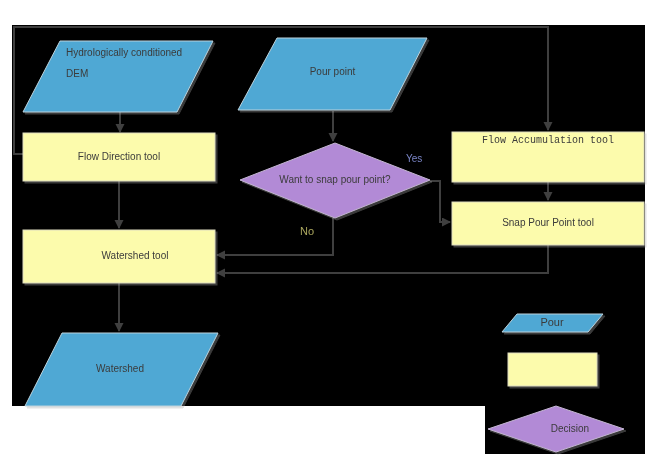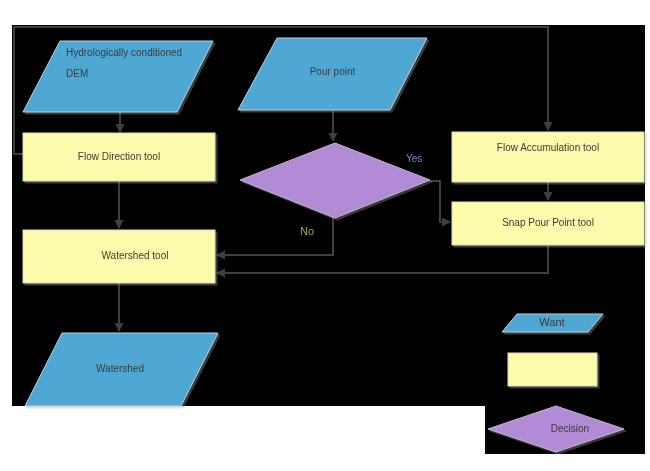--- a/index.html
+++ b/index.html
@@ -69,21 +69,21 @@
   }
   .lbl-left{
     justify-content:flex-start;
     text-align:left;
     display:block;
     line-height:21px;
   }
   .lbl-dem{ left:66px; top:42px; width:122px; height:70px; }
   .lbl-pour{ left:257px; top:38px; width:151px; height:68px; }
   .lbl-flowdir{ left:23px; top:133px; width:192px; height:48px; }
-  .lbl-flowacc{ left:452px; top:123px; width:192px; height:50px; }
+  .lbl-flowacc{ left:452px; top:116px; width:192px; height:50px;font-family:Liberation Mono, monospace; }
   .lbl-decision{ left:260px; top:143px; width:150px; height:74px; }
   .lbl-decision span{ display:inline-block; width:112px; }
   .lbl-snap{ left:452px; top:202px; width:192px; height:43px; }
   .lbl-wstool{ left:23px; top:230px; width:224px; height:53px; }
   .lbl-watershed{ left:42px; top:333px; width:156px; height:73px; }
   .lbl-yes{ left:406px; top:152px; width:30px; height:14px; font-size:10px; color:var(--yes-label-color); justify-content:flex-start; }
   .lbl-no{ left:300px; top:224px; width:30px; height:16px; font-size:11px; color:var(--no-label-color); justify-content:flex-start; }
   .lbl-legend-data{ left:509px; top:313px; width:86px; height:19px; font-size:11px; }
   .lbl-legend-process{ left:508px; top:353px; width:89px; height:33px; font-size:13px; }
   .lbl-legend-decision{ left:502px; top:406px; width:136px; height:46px; font-size:10px; }
@@ -124,23 +124,26 @@
 
     <polygon class="shape shape-data" points="517,314 603,314 588,332 502,332"></polygon>
     <rect class="shape shape-process" x="508" y="353" width="89" height="33"></rect>
     <polygon class="shape shape-decision" points="556,406 624,429 556,452 488,429"></polygon>
   </svg>
 
   <div class="lbl lbl-left lbl-dem">Hydrologically conditioned DEM</div>
   <div class="lbl lbl-pour">Pour point</div>
   <div class="lbl lbl-flowdir">Flow Direction tool</div>
   <div class="lbl lbl-flowacc">Flow Accumulation tool</div>
+  <div class="lbl lbl-decision">
+    <span>Want to snap pour point?</span>
+  </div>
   <div class="lbl lbl-snap">Snap Pour Point tool</div>
   <div class="lbl lbl-wstool">Watershed tool</div>
   <div class="lbl lbl-watershed">Watershed</div>
 
   <div class="lbl lbl-yes">Yes</div>
   <div class="lbl lbl-no">No</div>
 
-  <div class="lbl lbl-legend-data">Want</div>
+  <div class="lbl lbl-legend-data">Pour</div>
   <div class="lbl lbl-legend-decision">Decision</div>
 
 </div>
 
 </body></html>

